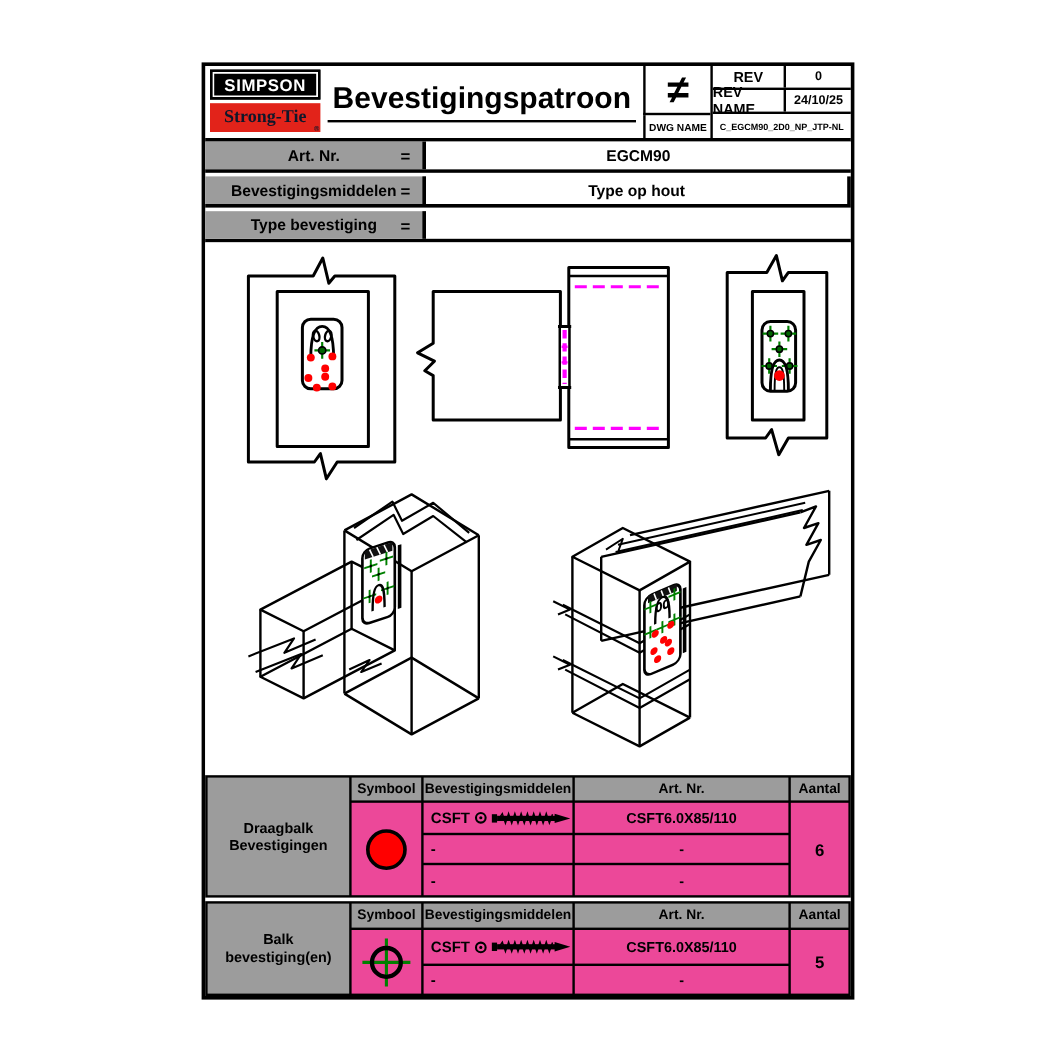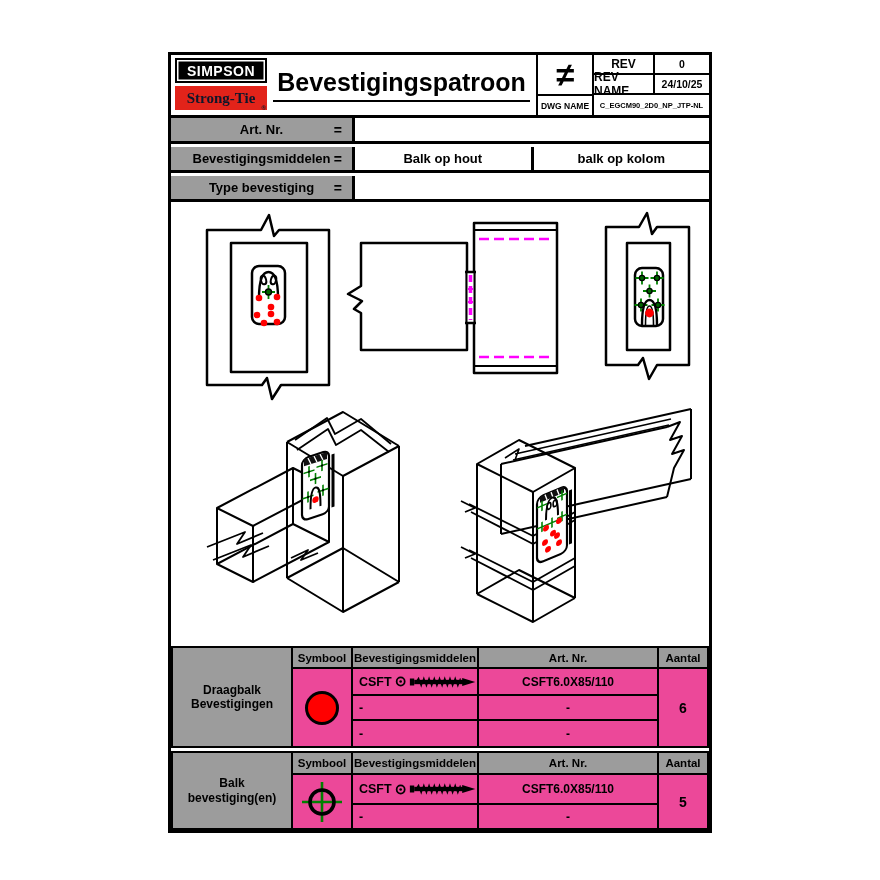--- a/index.html
+++ b/index.html
@@ -86,29 +86,31 @@
         <div class="dwgval">C_EGCM90_2D0_NP_JTP-NL</div>
       </div>
     </div>
   </div>
 
   <div class="abs info-row" style="top:63px;">
     <div class="info-label">
       <span>Art. Nr.</span>
       <span class="info-eq">=</span>
     </div>
+    <div class="info-vals">
+        <div class="info-val">EGCM90</div>
+      </div>
   </div>
   <div class="abs info-row" style="top:92px;">
     <div class="info-label">
       <span>Bevestigingsmiddelen</span>
       <span class="info-eq">=</span>
     </div>
     <div class="info-vals">
-      <div class="info-val split-l">Balk op hout</div>
-      <div class="info-val">balk op kolom</div>
+      <div class="info-val split-l">Type op hout</div>
     </div>
   </div>
   <div class="abs info-row" style="top:121px;">
     <div class="info-label">
       <span>Type bevestiging</span>
       <span class="info-eq">=</span>
     </div>
   </div>
 
   <div class="abs drawing">

